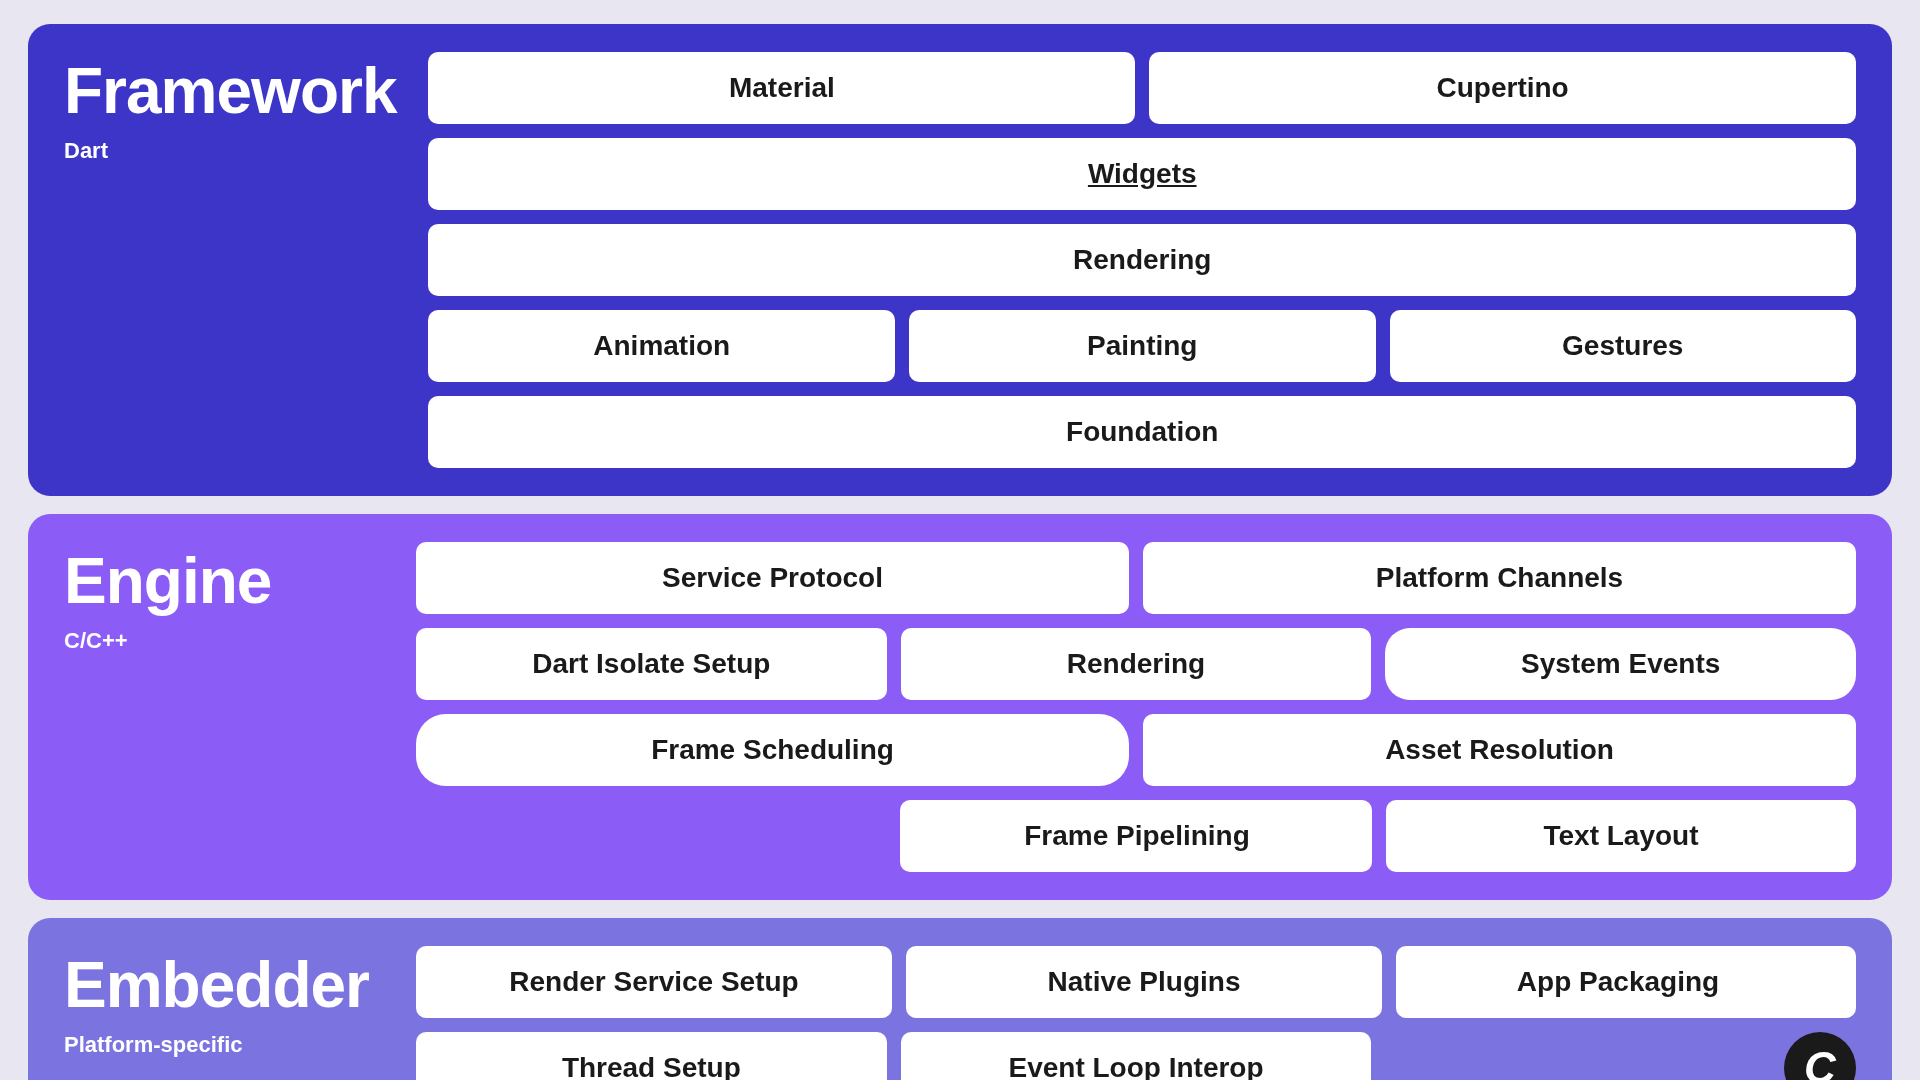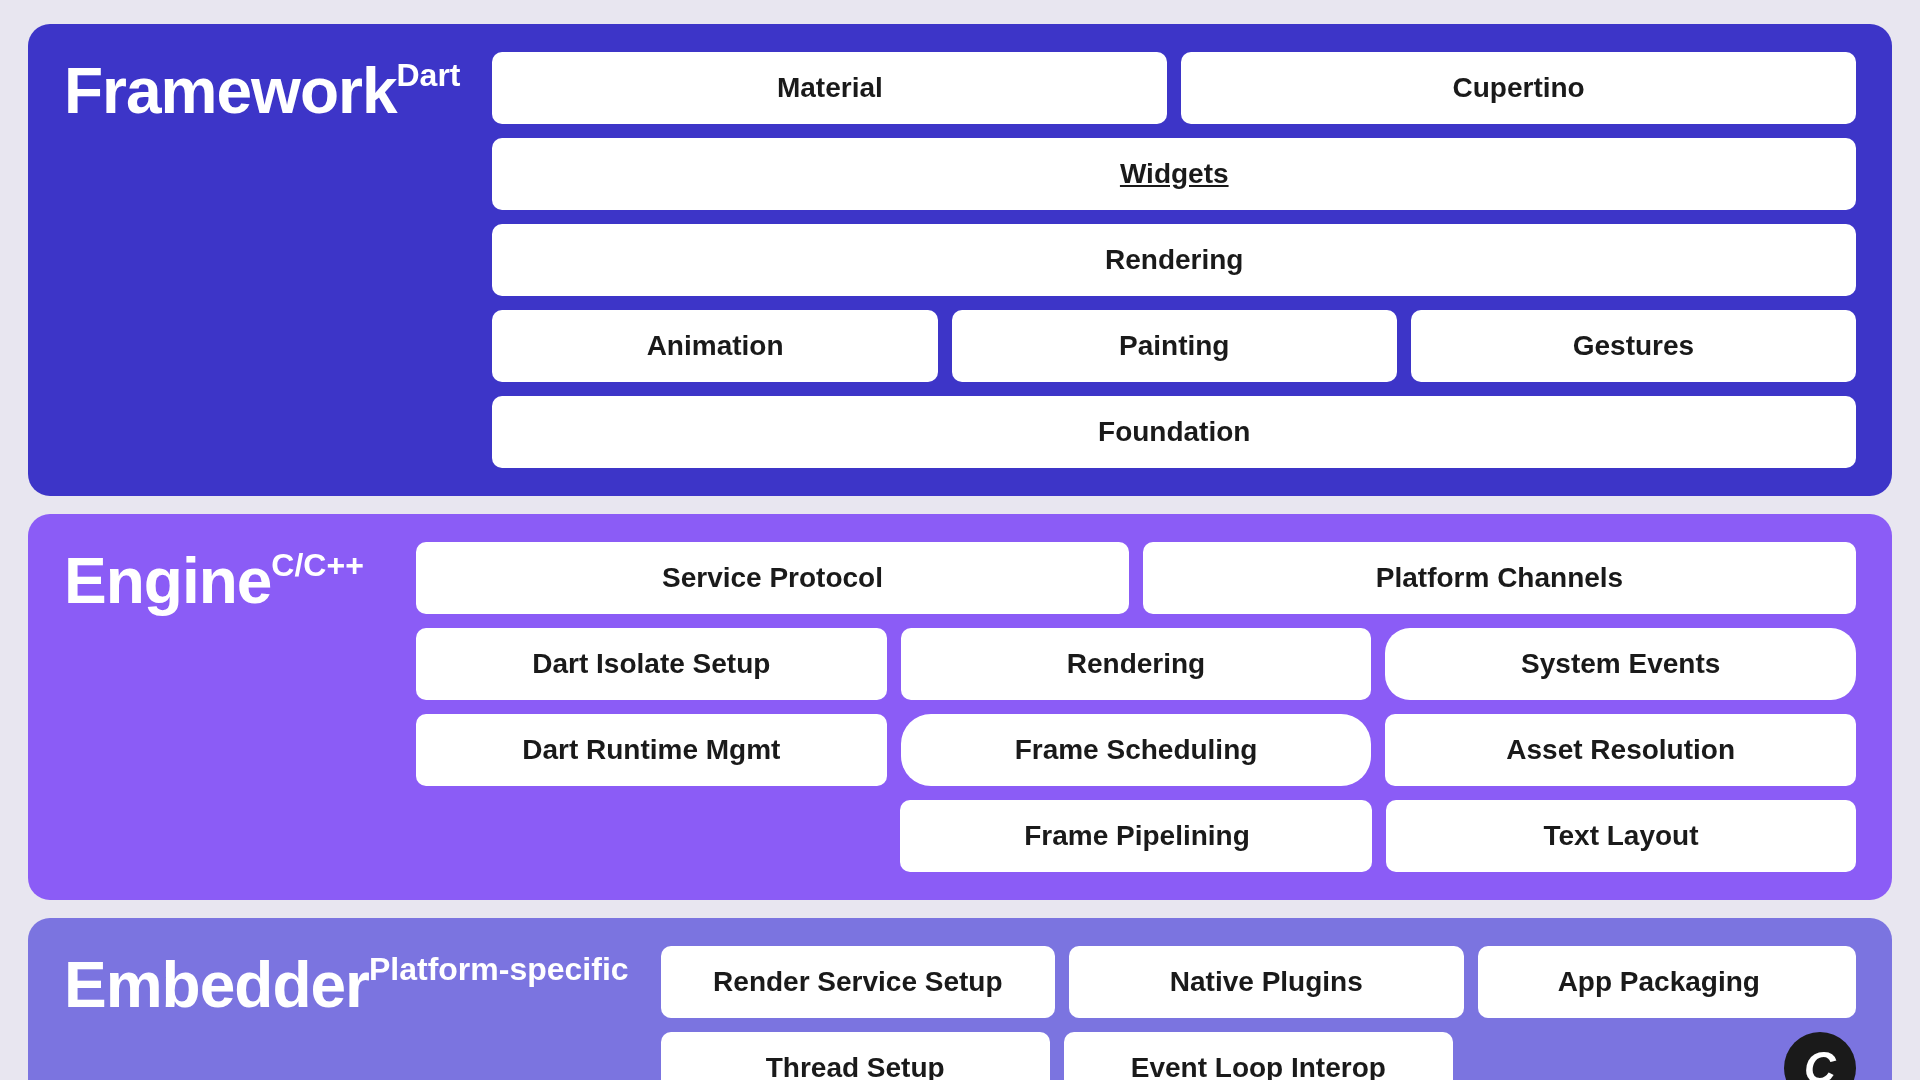--- a/index.html
+++ b/index.html
@@ -33,38 +33,38 @@
       background: #8b5cf6;
     }
 
     .embedder-layer {
       background: #7b74e0;
     }
 
     .layer-label {
       min-width: 320px;
       display: flex;
-      flex-direction: row;
+      flex-direction: column;
       justify-content: flex-start;
       padding-top: 4px;
     }
 
     .layer-title {
       font-size: 64px;
       font-weight: 900;
       color: #ffffff;
       line-height: 1.1;
       letter-spacing: -1px;
     }
 
     .layer-subtitle {
-      font-size: 32px;
+      font-size: 22px;
       font-weight: 700;
       color: #ffffff;
-      margin-top: 1px;
+      margin-top: 12px;
     }
 
     .layer-grid {
       flex: 1;
       display: flex;
       flex-direction: column;
       gap: 14px;
       justify-content: flex-start;
     }
 
@@ -150,21 +150,20 @@
       <div class="grid-row">
         <div class="cell" style="flex: 1 1 0%;">Service Protocol</div>
         <div class="cell" style="flex: 1 1 0%;">Platform Channels</div>
       </div>
       <div class="grid-row">
         <div class="cell" style="flex: 1 1 0%;">Dart Isolate Setup</div>
         <div class="cell" style="flex: 1 1 0%;">Rendering</div>
         <div class="cell" style="flex: 1 1 0%; border-radius: 25px;">System Events</div>
       </div>
       <div class="grid-row">
-        <div class="cell" style="flex: 1 1 0%;">Dart Runtime Mgmt</div>
         <div class="cell" style="flex: 1 1 0%; border-radius: 30px;">Frame Scheduling</div>
         <div class="cell" style="flex: 1 1 0%;">Asset Resolution</div>
       </div>
       <div class="grid-row">
         <div class="cell" style="visibility: hidden; flex: 1 1 0%;"></div>
         <div class="cell" style="flex: 1 1 0%; padding-left: 26px;">Frame Pipelining</div>
         <div class="cell" style="flex: 1 1 0%;">Text Layout</div>
       </div>
     </div>
 </div>

